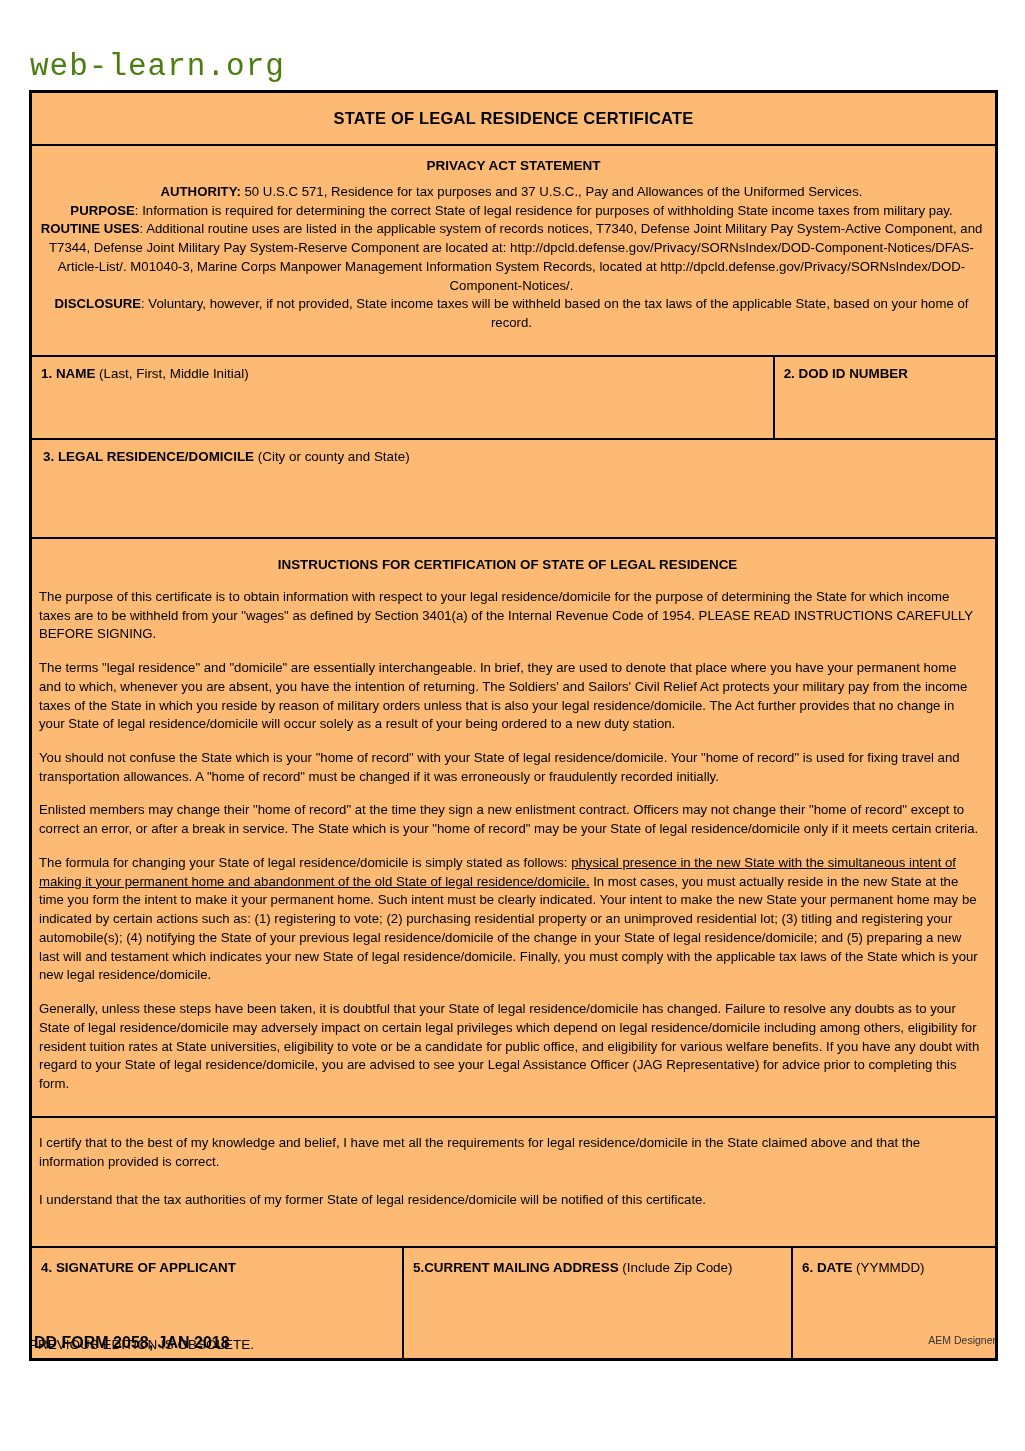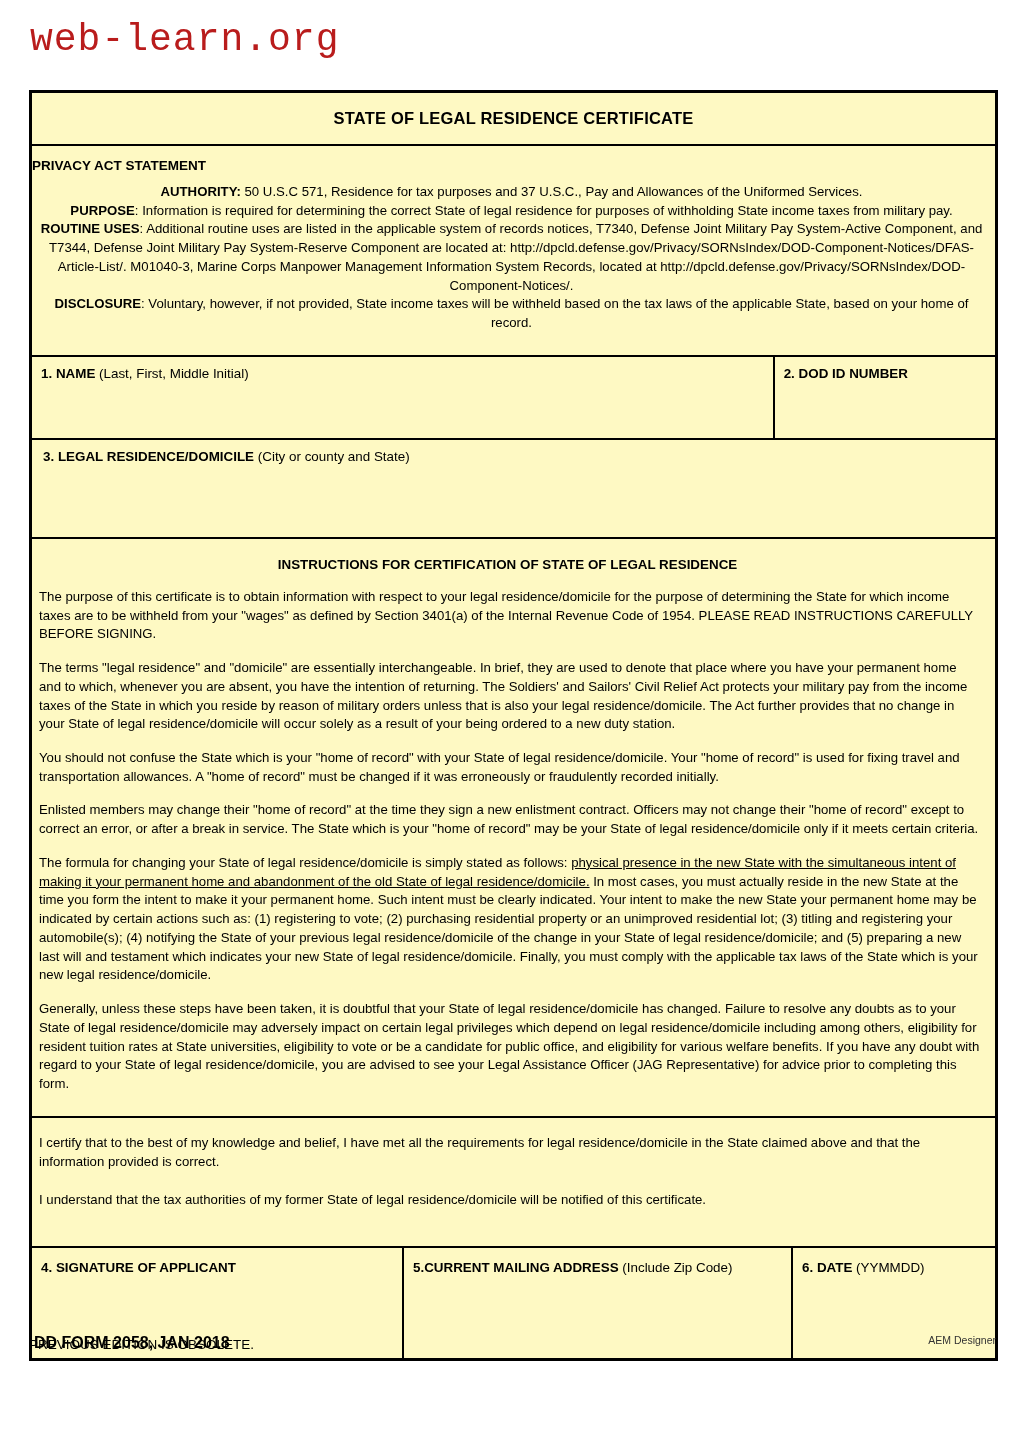--- a/index.html
+++ b/index.html
@@ -12,36 +12,36 @@
     height: 1451px;
     font-family: "Liberation Sans", sans-serif;
     color: #000000;
     position: relative;
     overflow: hidden;
   }
 
   #watermark {
     position: absolute;
     left: 30px;
-    top: 18px;
+    top: 49px;
     font-family: "Liberation Mono", "DejaVu Sans Mono", monospace;
-    font-size: 38px;
+    font-size: 31px;
     letter-spacing: 1px;
-    color: #b91c1c;
+    color: #4d7c0f;
     white-space: nowrap;
   }
 
   #form {
     position: absolute;
     left: 29px;
     top: 90px;
     width: 969px;
     border: 3px solid #000000;
     box-sizing: border-box;
-    background: #fef9c3;
+    background: #fdba74;
   }
 
   .divider-top { border-top: 2px solid #000000; }
 
   .section {
     box-sizing: border-box;
   }
 
   
   .title-bar {
@@ -50,20 +50,21 @@
     font-size: 16.5px;
     padding: 16px 0 16px 0;
     letter-spacing: 0.2px;
   }
 
   
   .privacy {
     padding: 0 0 8px 0;
   }
   .privacy-heading {
+    text-align: center;
     font-weight: bold;
     font-size: 13.5px;
     padding: 12px 0 10px 0;
   }
   .privacy-body {
     font-size: 13.2px;
     line-height: 1.42;
     padding: 0 11px 14px 7px;
     text-align: center;
   }

